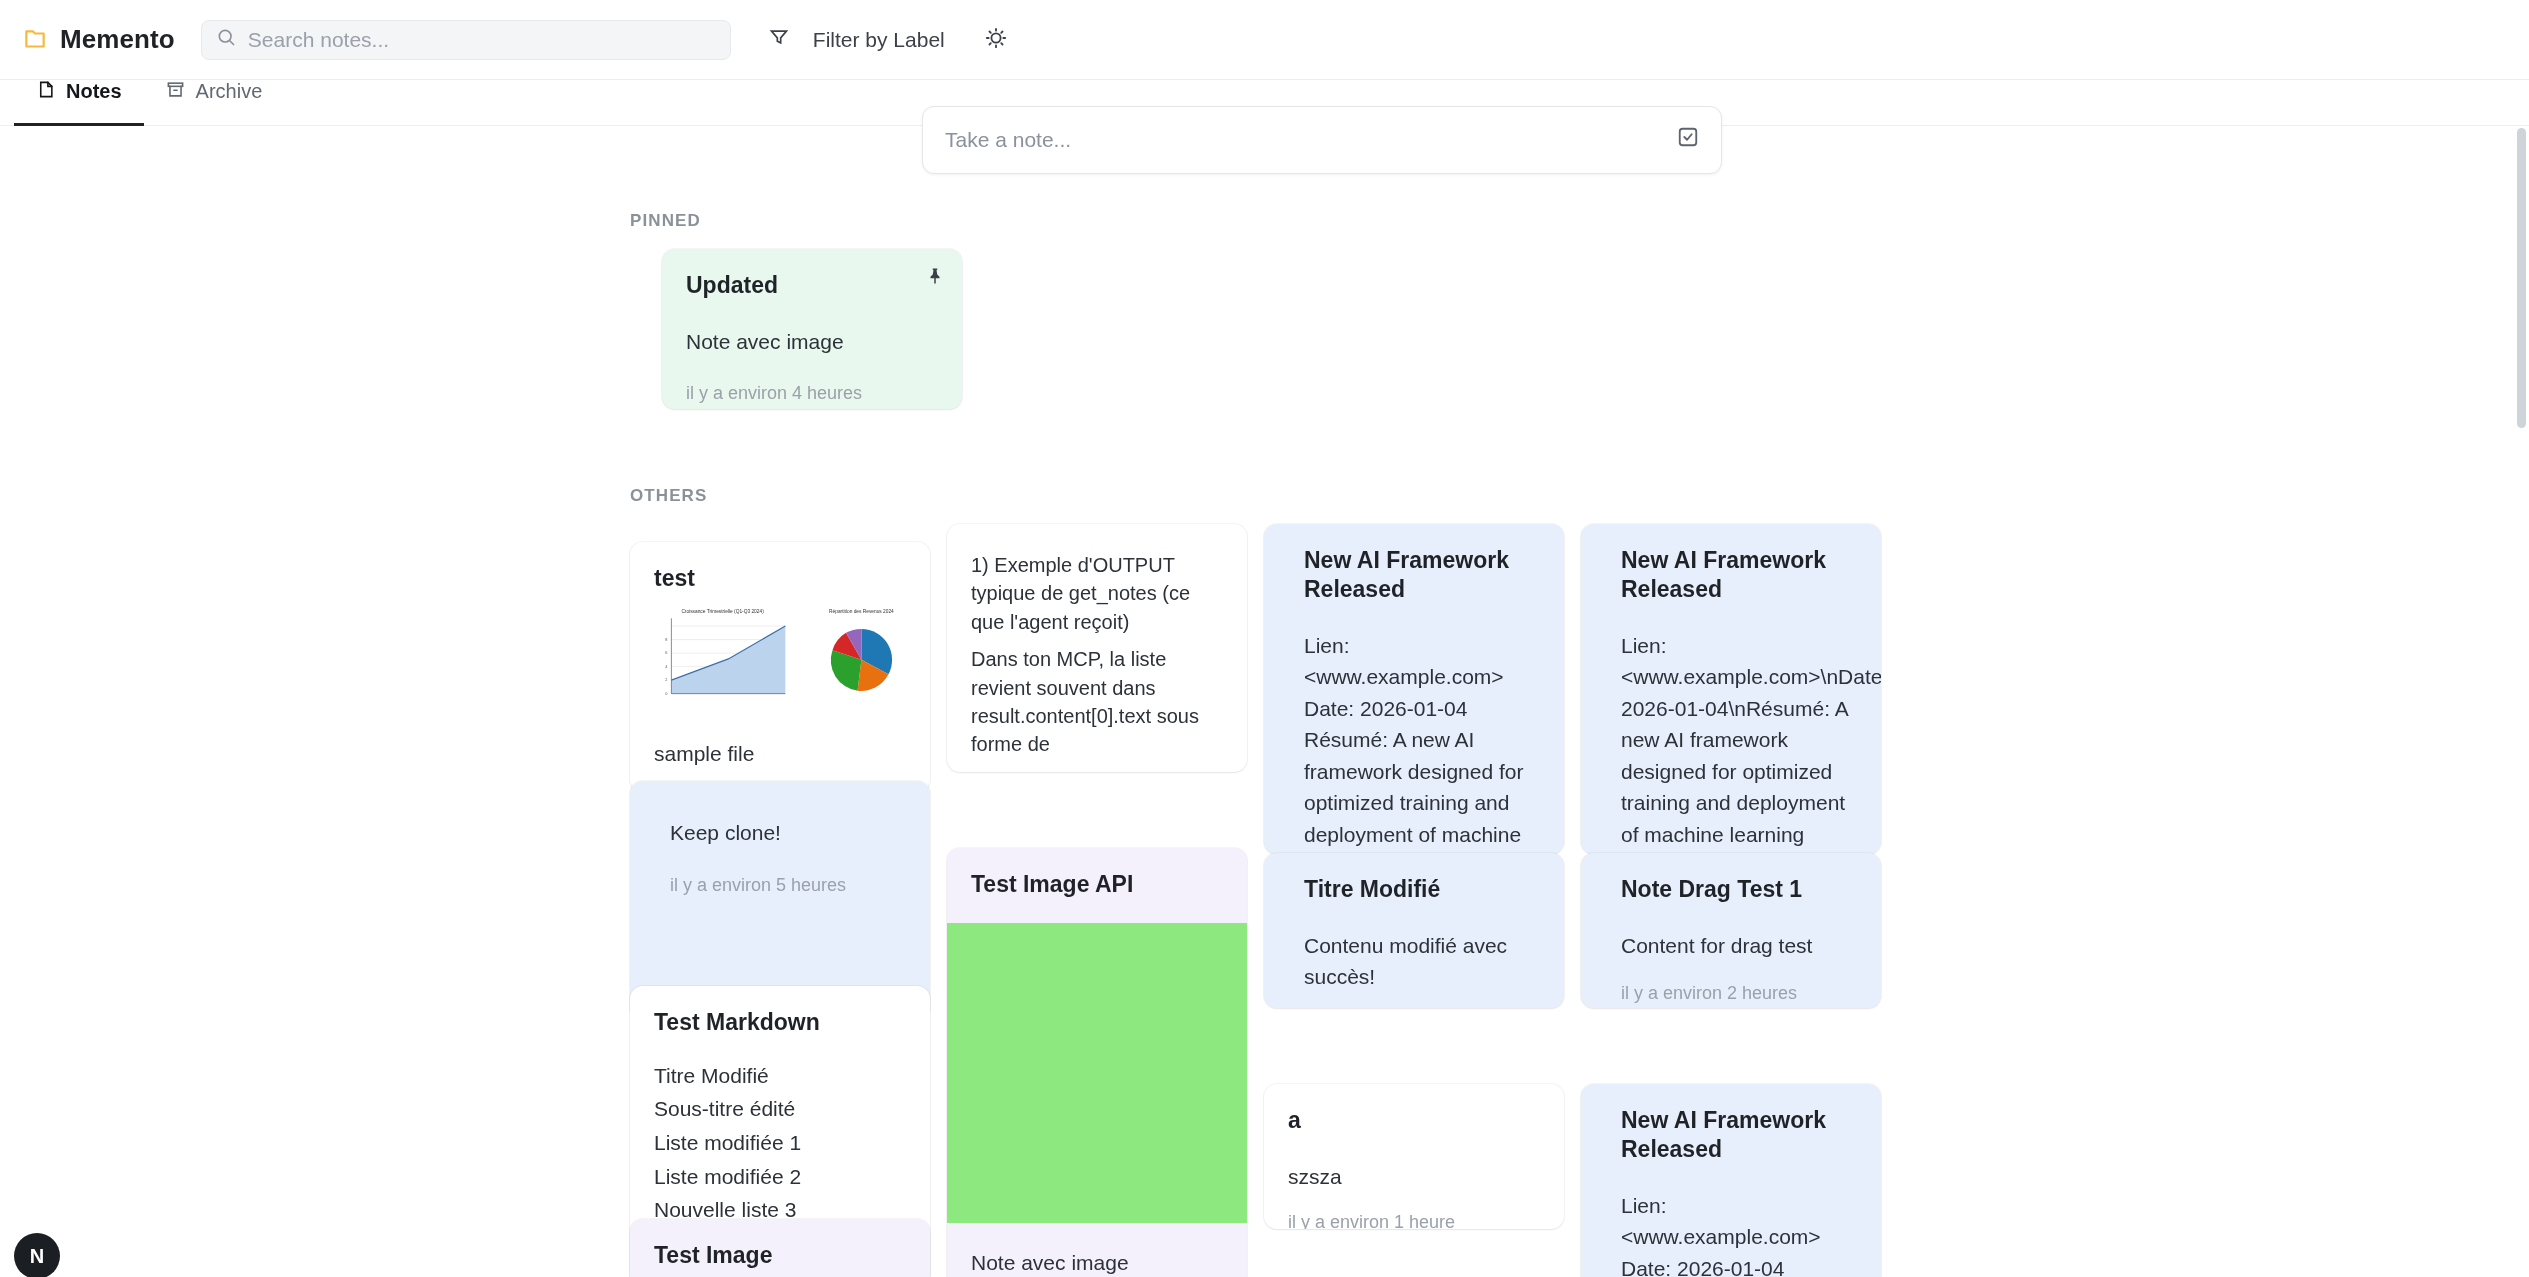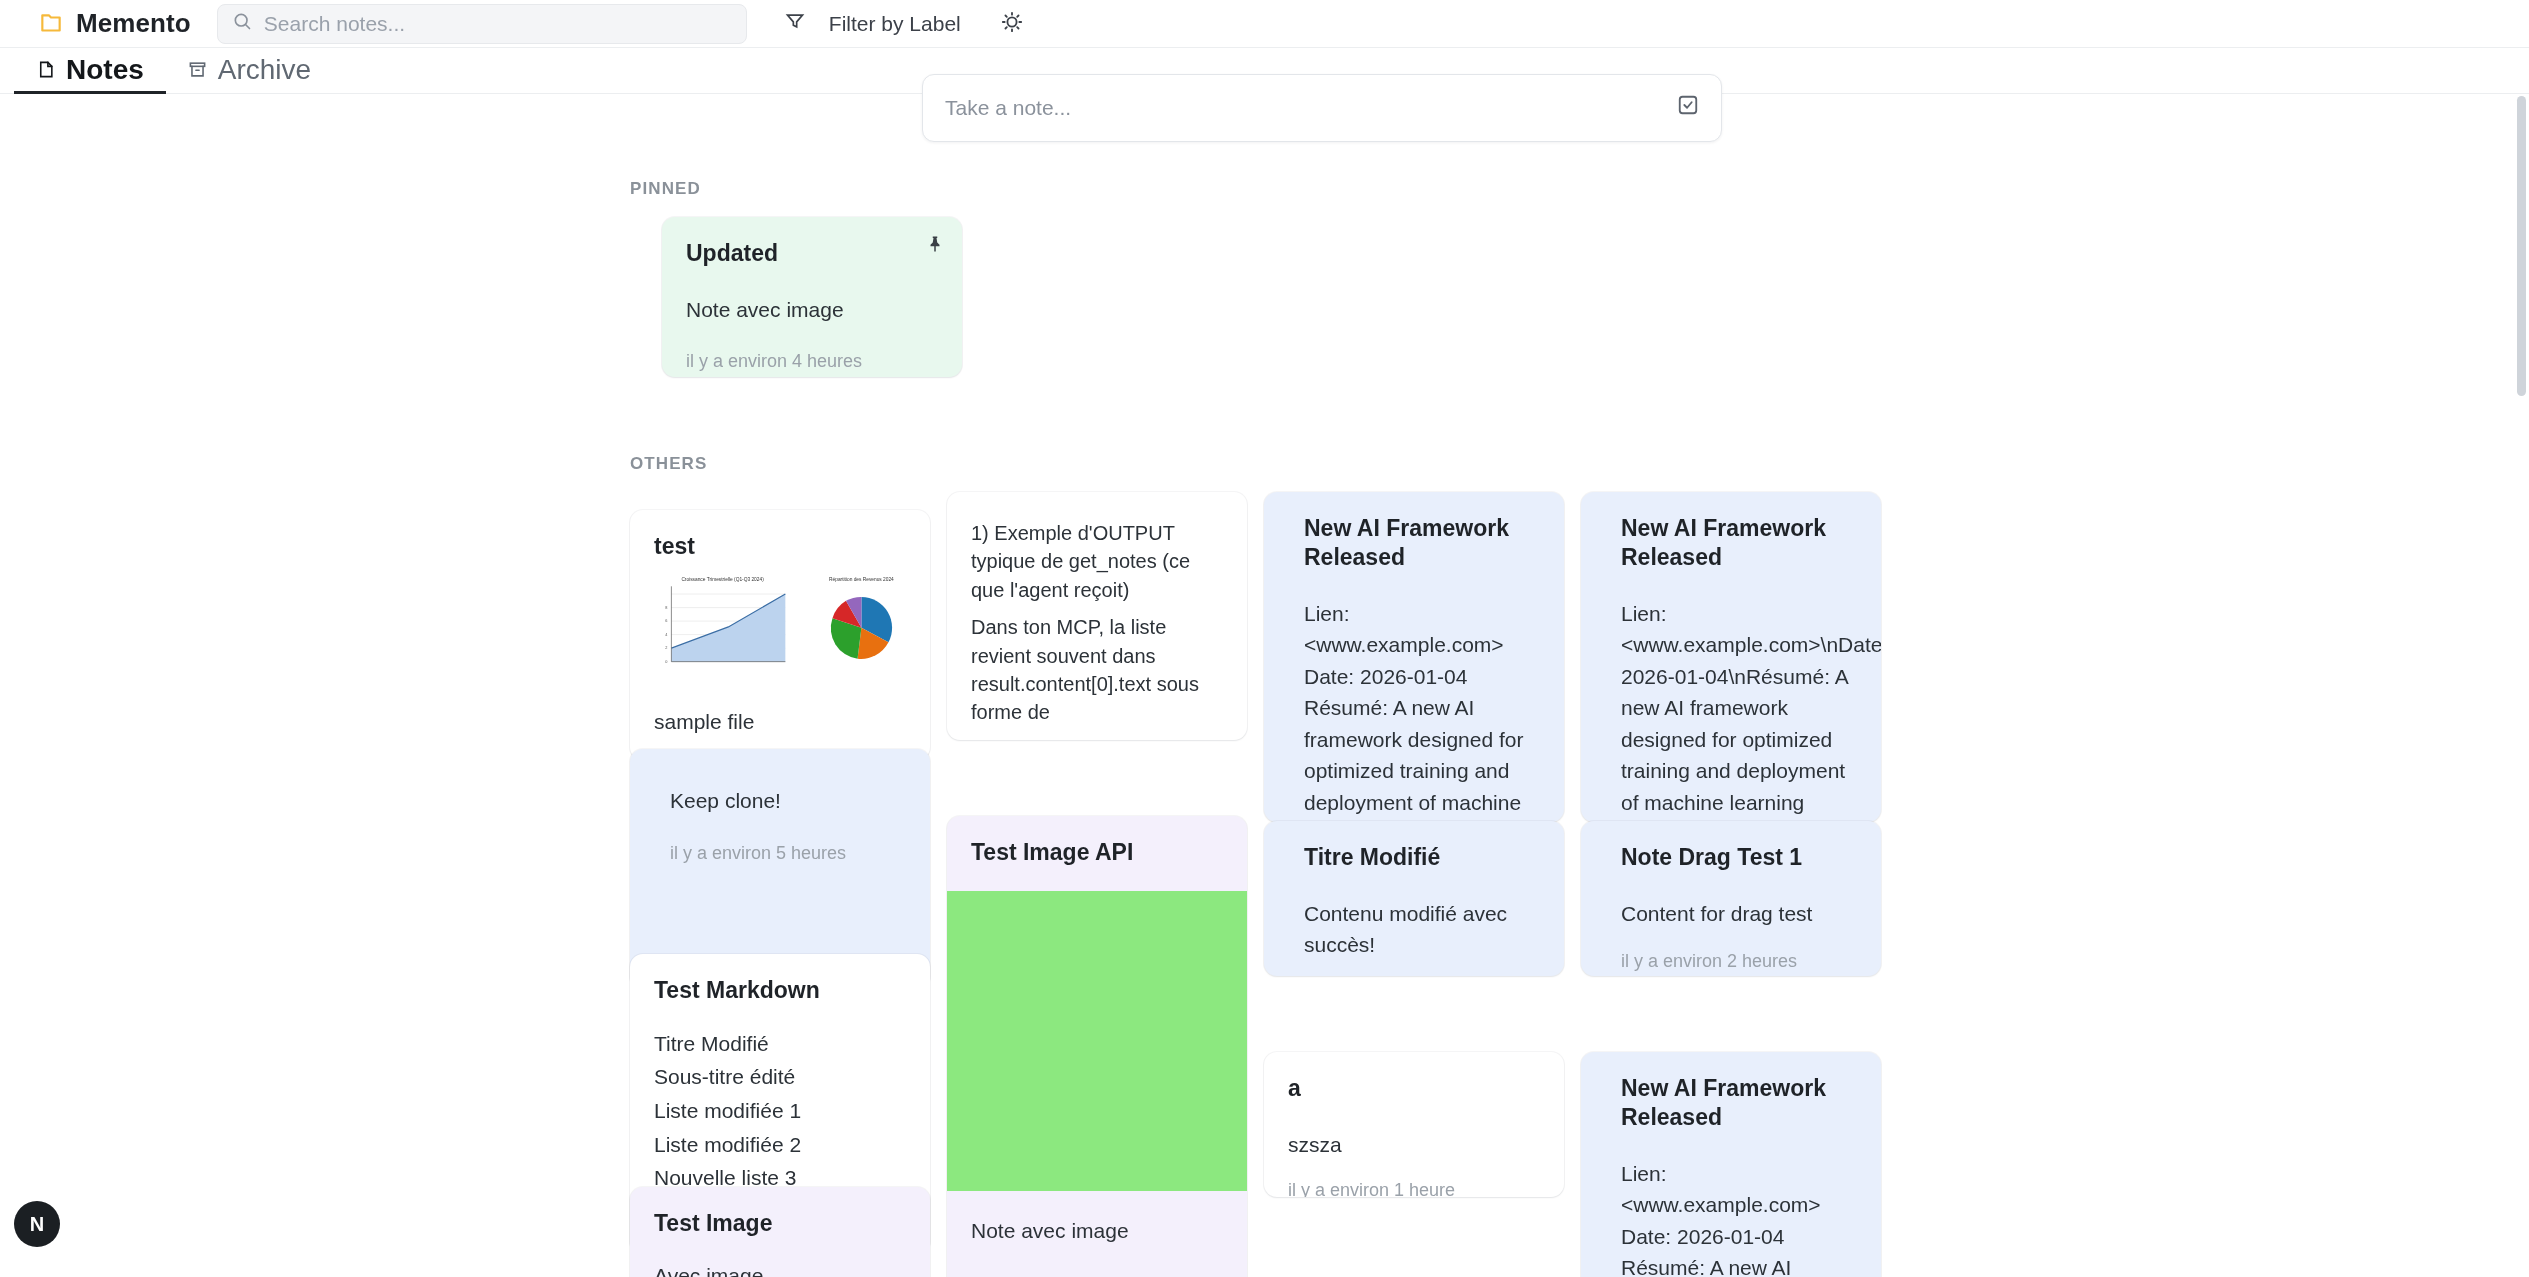--- a/index.html
+++ b/index.html
@@ -10,24 +10,24 @@
     background: #ffffff;
     font-family: "Liberation Sans", sans-serif;
     font-size: 22px;
     color: #1f2328;
     overflow: hidden;
     position: relative;
   }
 
   
   .topbar {
-    height: 48px;
+    height: 80px;
     display: flex;
     align-items: center;
-    padding: 0 38px;
+    padding: 0 22px;
     background: #ffffff;
     border-bottom: 1px solid #eceef0;
   }
   .brand { display: flex; align-items: center; gap: 12px; margin-right: 26px; }
   .brand-mark { width: 26px; height: 26px; display: block; }
   .brand-name { font-size: 26px; font-weight: 700; letter-spacing: .1px; }
 
   .search-wrap {
     width: 530px;
     height: 40px;
@@ -69,23 +69,23 @@
   
   .tabs {
     height: 46px;
     display: flex;
     align-items: stretch;
     border-bottom: 1px solid #eceef0;
     padding-left: 14px;
     background: #fff;
   }
   .tab {
-    display: flex; align-items: center; gap: 11px;
+    display: flex; align-items: flex-start; gap: 11px;
     padding: 0 22px;
-    font-size: 28px;
+    font-size: 20px;
     color: #606872;
     cursor: pointer;
     border-bottom: 3px solid transparent;
     margin-bottom: -1px;
   }
   .tab.active { color: #14171a; font-weight: 600; border-bottom-color: #1f2328; }
 
   
   .canvas { position: relative; height: calc(1277px - 64px - 46px); }
 

